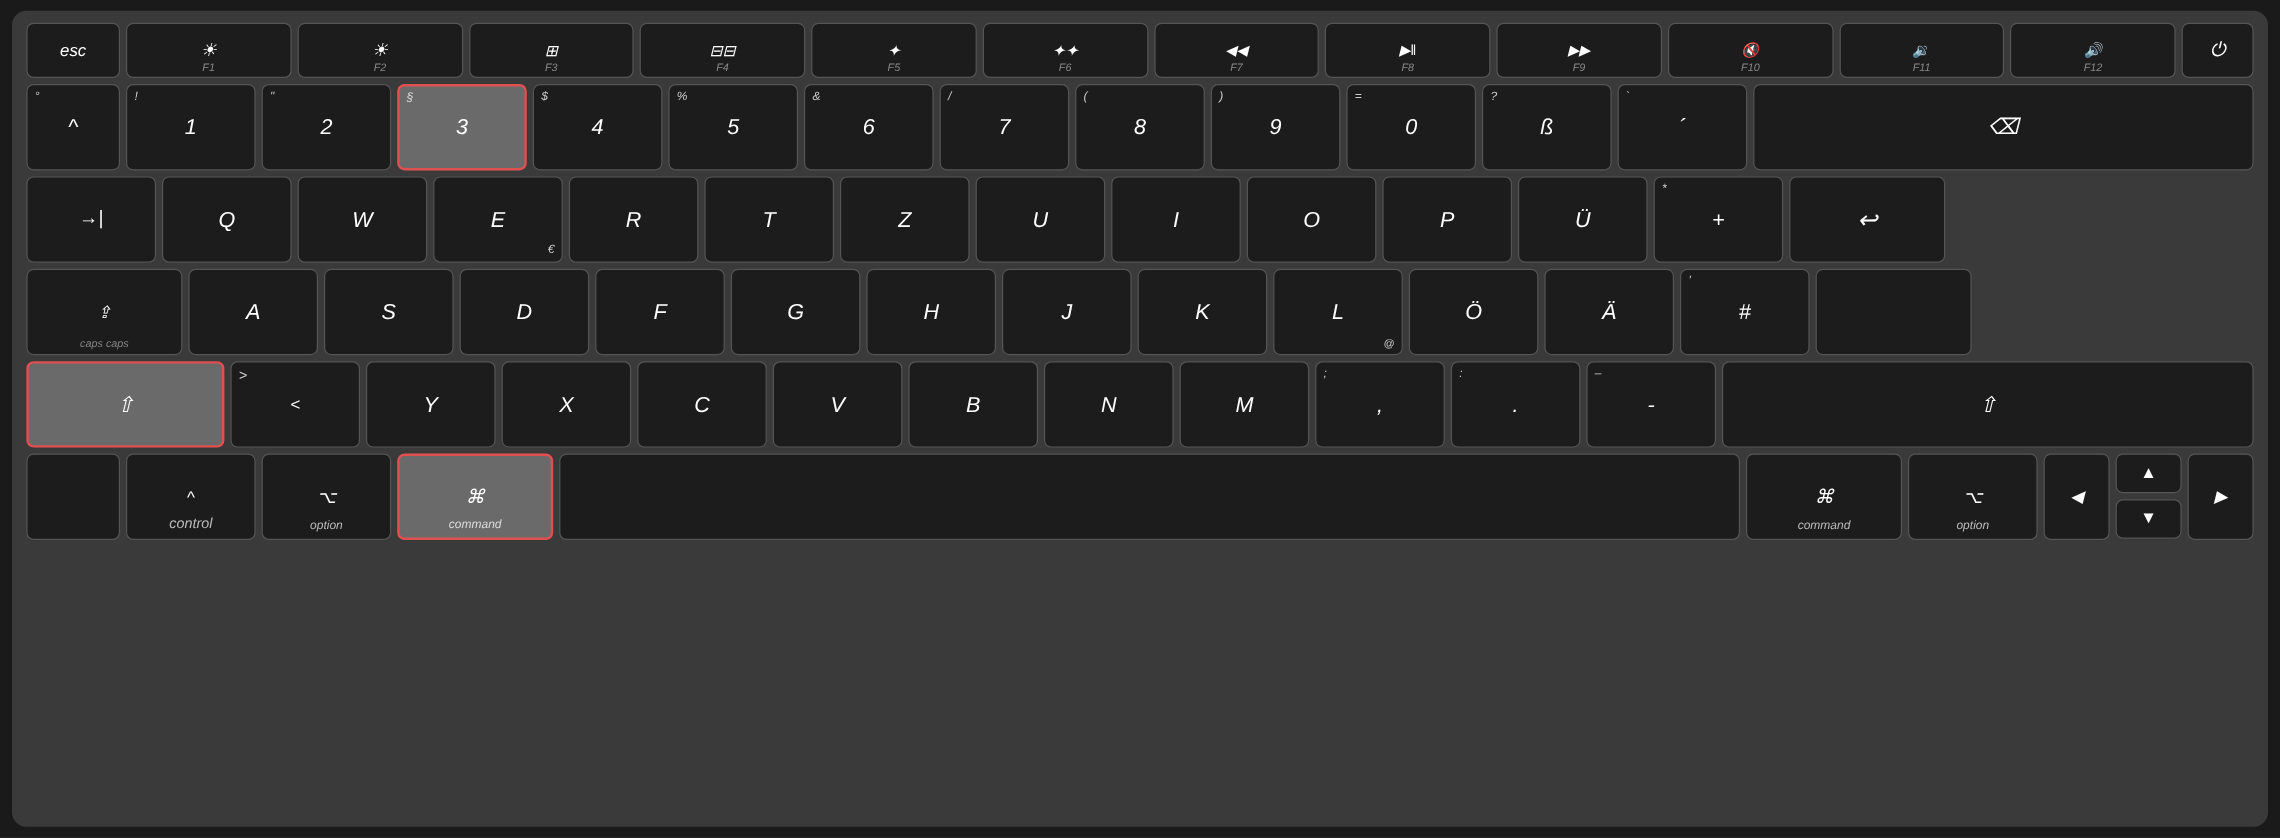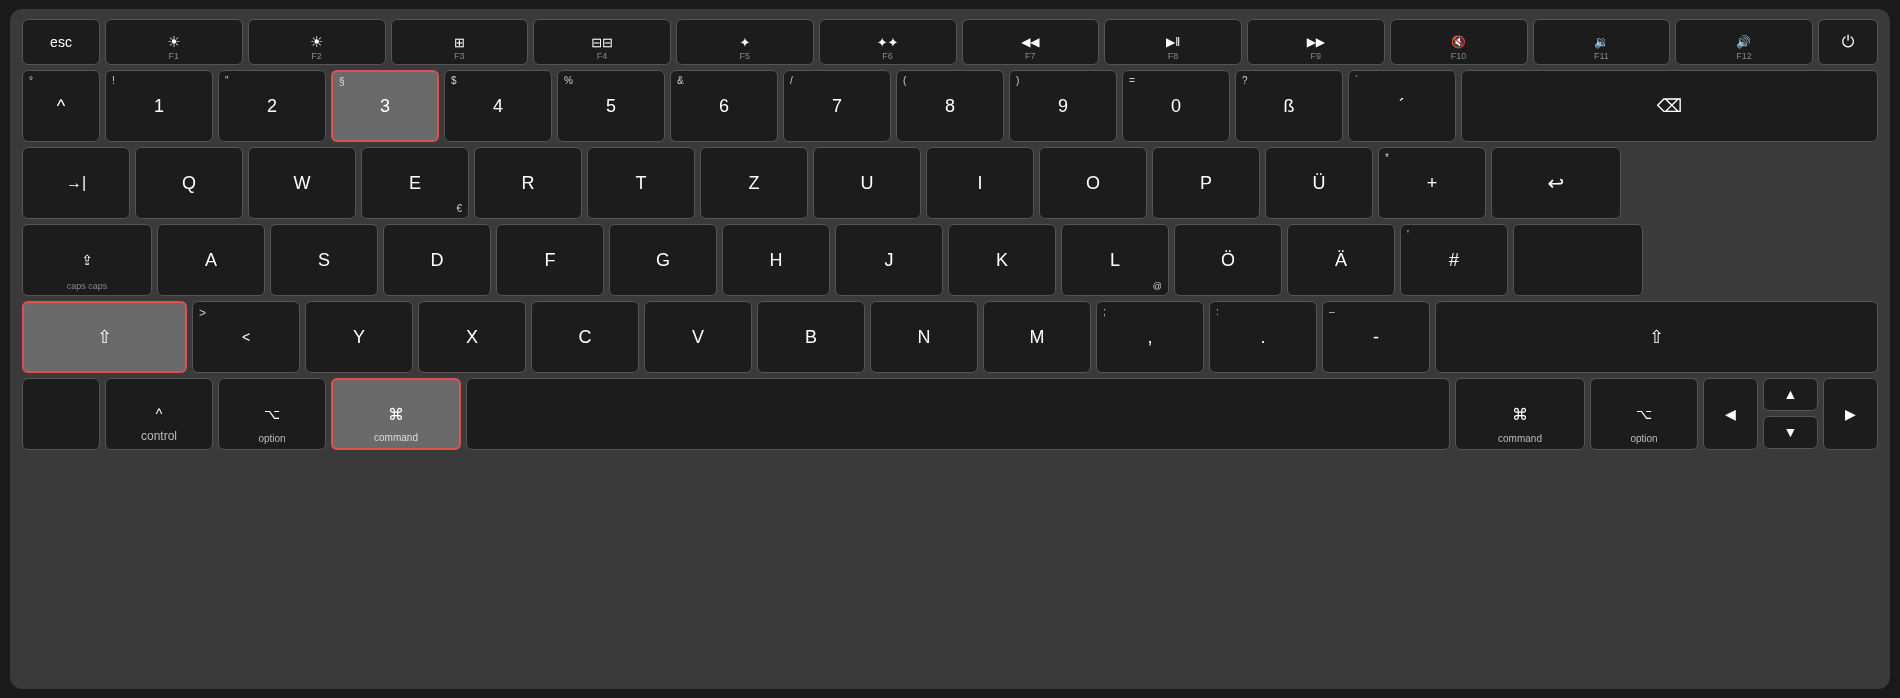--- a/index.html
+++ b/index.html
@@ -14,20 +14,21 @@
     }
     .keyboard {
       background: #3a3a3a;
       border-radius: 12px;
       padding: 10px 12px 14px 12px;
       width: 1880px;
       height: 680px;
       display: flex;
       flex-direction: column;
       gap: 5px;
+      font-style: italic;
     }
     .key-row {
       display: flex;
       gap: 5px;
       align-items: stretch;
     }
     .key {
       background: #1c1c1c;
       border-radius: 6px;
       color: #fff;

